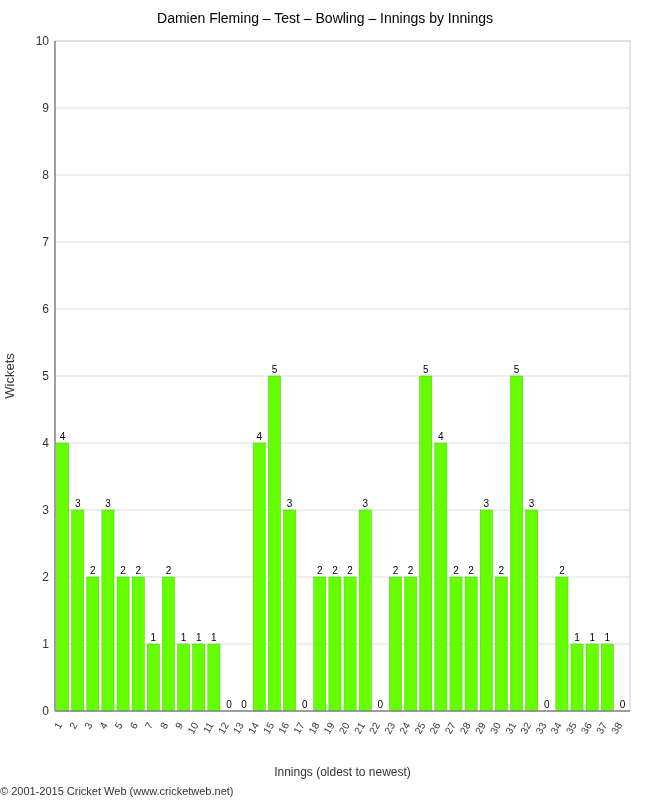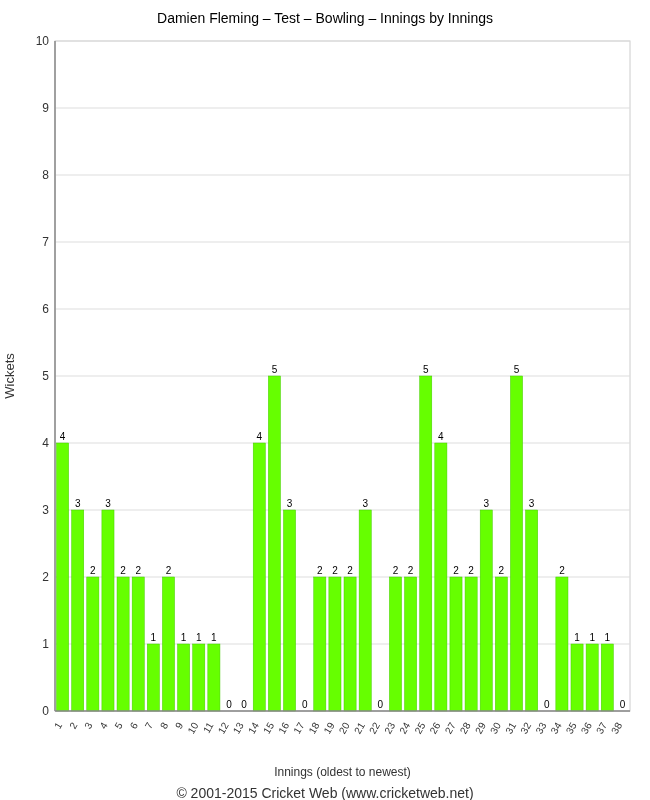--- a/index.html
+++ b/index.html
@@ -24,22 +24,22 @@
       color: #000;
     }
     .chart-area {
       position: relative;
       margin: 0 auto;
     }
     svg {
       display: block;
     }
     .copyright {
-      text-align: center;
-      font-size: 14px;
+      text-align: left;
+      font-size: 11px;
       color: #333;
       padding-top: 4px;
     }
   </style>
 </head>
 <body>
 
 <div class="chart-container">
   <div class="chart-title">Damien Fleming – Test – Bowling – Innings by Innings</div>
   <div class="chart-area">

